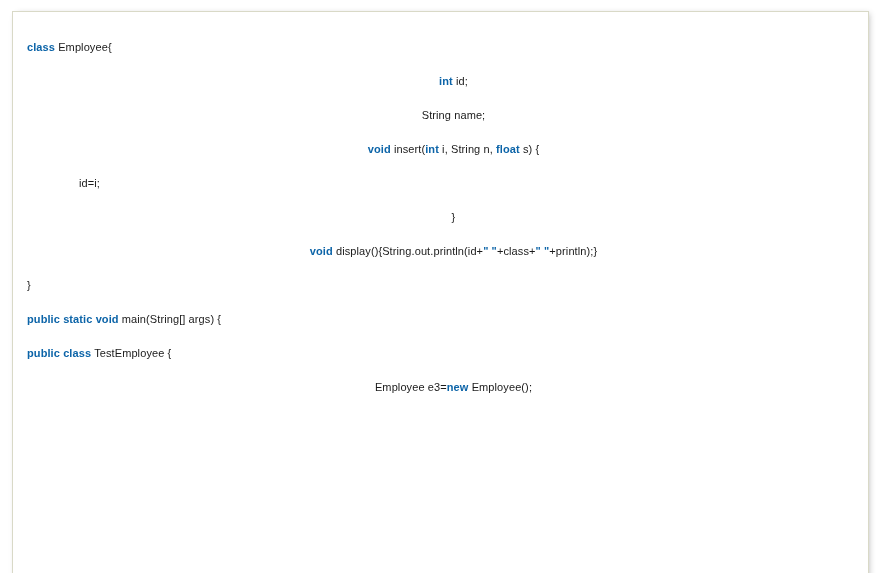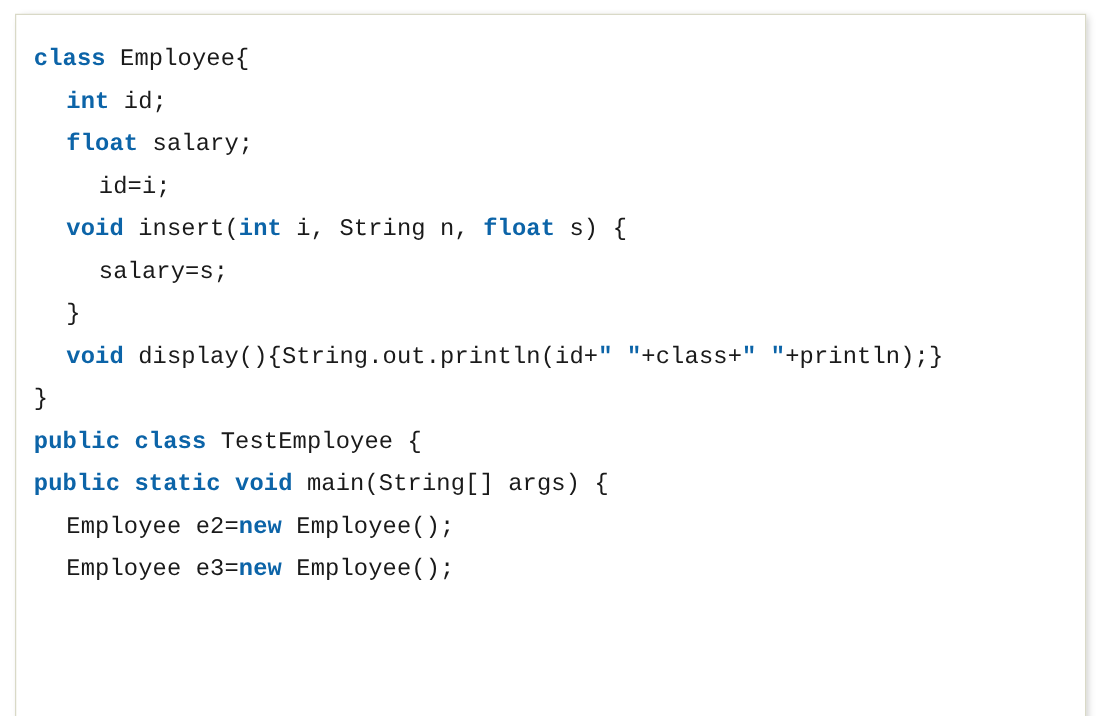--- a/index.html
+++ b/index.html
@@ -30,55 +30,53 @@
     height: 620px;          
     box-sizing: border-box;
     background: #ffffff;
     border: 1px solid #d9d9c7;
     box-shadow: 3px 0 6px -2px rgba(0,0,0,0.18),
                 0 3px 6px -2px rgba(0,0,0,0.10);
     padding: 18px 14px 14px 14px;
   }
 
   .code-line {
-    font-family: Liberation Mono, monospace;
-    font-size: 19px;
+    font-family: Liberation Sans, sans-serif;
+    font-size: 11px;
     line-height: 34px;
     height: 34px;
     color: #1a1a1a;
     white-space: pre;
     letter-spacing: 0.1px;
   }
 
-  .indent-1 { padding-left: 26px; }
+  .indent-1 { padding-left: 26px; text-align: center; }
   .indent-2 { padding-left: 52px; }
 
   .kw {
     color: #0c64a8;
     font-weight: bold;
   }
   .str {
     color: #0c64a8;
     font-weight: bold;
   }
 </style>
 </head>
 <body>
 
 <div id="page">
   <div id="code-block">
     <div id="code-lines">
         <div class="code-line"><span class="kw">class</span><span> Employee{</span></div>
         <div class="code-line indent-1"><span class="kw">int</span><span> id;</span></div>
-        <div class="code-line indent-1"><span class="kw">float</span><span> salary;</span></div>
+        <div class="code-line indent-1"><span>String name;</span></div>
+        <div class="code-line indent-1"><span class="kw">void</span><span> insert(</span><span class="kw">int</span><span> i, String n, </span><span class="kw">float</span><span> s) {</span></div>
         <div class="code-line indent-2"><span>id=i;</span></div>
-        <div class="code-line indent-1"><span class="kw">void</span><span> insert(</span><span class="kw">int</span><span> i, String n, </span><span class="kw">float</span><span> s) {</span></div>
-        <div class="code-line indent-2"><span>salary=s;</span></div>
         <div class="code-line indent-1"><span>}</span></div>
         <div class="code-line indent-1"><span class="kw">void</span><span> display(){String.out.println(id+</span><span class="str">" "</span><span>+class+</span><span class="str">" "</span><span>+println);}</span></div>
         <div class="code-line"><span>}</span></div>
+        <div class="code-line"><span class="kw">public static void</span><span> main(String[] args) {</span></div>
         <div class="code-line"><span class="kw">public class</span><span> TestEmployee {</span></div>
-        <div class="code-line"><span class="kw">public static void</span><span> main(String[] args) {</span></div>
-        <div class="code-line indent-1"><span>Employee e2=</span><span class="kw">new</span><span> Employee();</span></div>
         <div class="code-line indent-1"><span>Employee e3=</span><span class="kw">new</span><span> Employee();</span></div>
       </div>
   </div>
 </div>
 
 </body></html>

